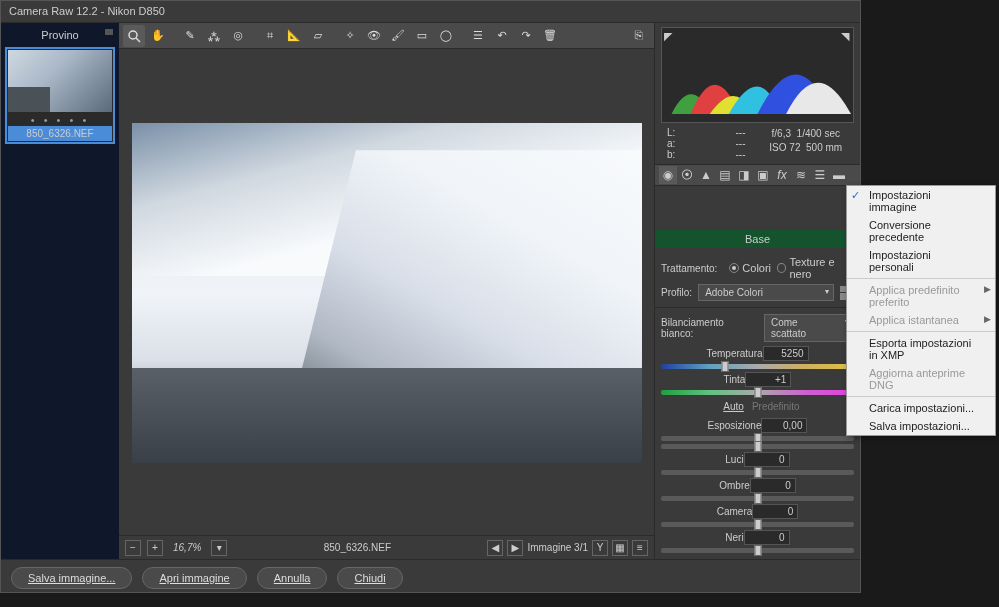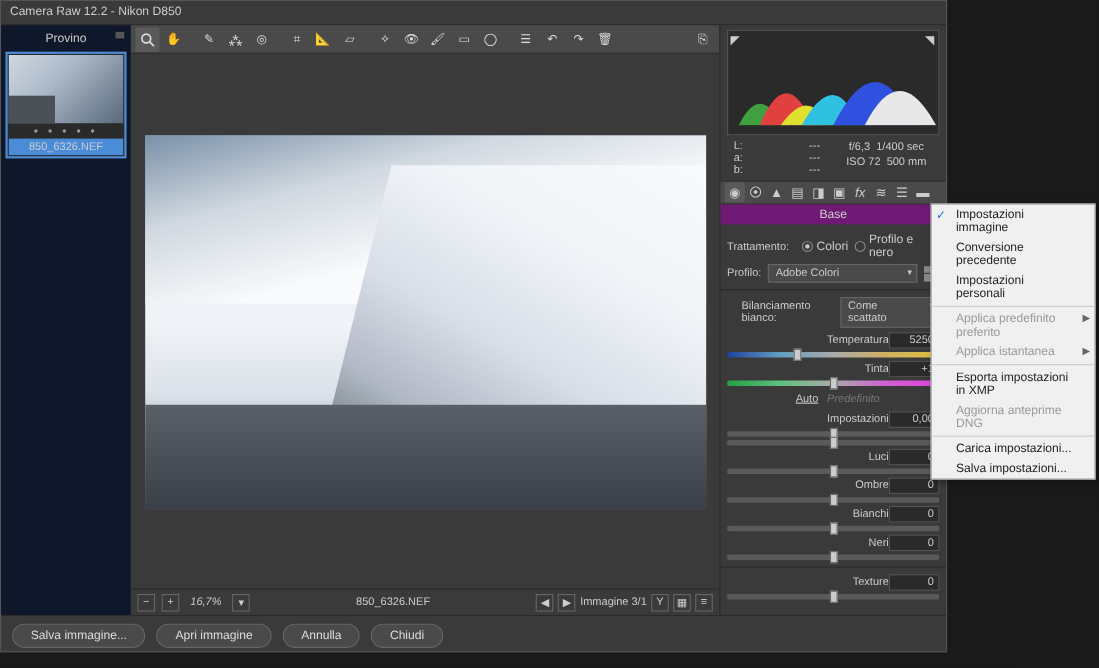--- a/index.html
+++ b/index.html
@@ -35,47 +35,47 @@
   .hclip{position:absolute;top:2px;width:10px;height:10px;}
   .hclip.l{left:2px;} .hclip.r{right:2px;}
   .hsvg{position:absolute;inset:0;}
   .info{display:flex; margin:0 6px 4px; font-size:10px; color:#ccc;}
   .infol{width:50%;}
   .infol div{display:flex; justify-content:space-between; padding:0 12px 0 6px;}
   .infor{width:50%; text-align:center; line-height:1.4;}
   .tabstrip{height:22px; background:#4a4a4a; border-top:1px solid #2a2a2a; border-bottom:1px solid #2a2a2a; display:flex; align-items:center; padding:0 4px; gap:1px;}
   .tabicon{width:18px;height:18px;display:flex;align-items:center;justify-content:center;color:#ccc;cursor:pointer;font-size:12px;}
   .tabicon.active{background:#5a5a5a;}
-  .panelhead{text-align:center; padding:3px; background:#701a75; position:relative;}
+  .panelhead{text-align:center; padding:3px; background:#14532d; position:relative;margin-top:44px;}
   .panelhead .menu-toggle{position:absolute;right:4px;top:4px;width:10px;height:8px;cursor:pointer;}
   .panelhead .menu-toggle::before{content:"≡";color:#999;font-size:9px;}
   .panelbody{flex:1; overflow-y:auto; padding:4px 6px;}
   .row{display:flex; align-items:center; margin:4px 0; gap:6px;}
   .row label{flex:0 0 auto; font-size:10px; color:#ccc;}
-  .row .rlabel{flex:1; font-size:10px;margin-left:13px;}
+  .row .rlabel{flex:1; font-size:10px;}
   .radio{display:flex;align-items:center;gap:3px;}
   .radiodot{width:10px;height:10px;border-radius:50%;border:1px solid #888;display:inline-block;position:relative;}
   .radiodot.on::after{content:"";position:absolute;inset:2px;border-radius:50%;background:#ccc;}
   .select{flex:1; background:#4a4a4a; border:1px solid #666; padding:2px 18px 2px 6px; font-size:10px; color:#ccc; position:relative;}
   .select::after{content:"▾"; position:absolute; right:4px; top:2px; font-size:8px;}
   .gridicon{width:14px;height:14px; display:grid; grid-template:1fr 1fr/1fr 1fr; gap:1px;}
   .gridicon span{background:#888;}
   .slider-row{margin:3px 0;}
-  .slider-row .lbl{display:flex;justify-content:flex-end;align-items:center;font-size:10px;}
+  .slider-row .lbl{display:flex;justify-content:center;align-items:center;font-size:10px;}
   .slider-row .valbox{width:46px;background:#2a2a2a;border:1px solid #555;text-align:right;padding:1px 4px;font-size:10px;color:#ccc;}
   .track{height:5px;background:#5a5a5a;margin-top:3px;position:relative;border-radius:2px;}
   .track.temp{background:linear-gradient(90deg,#2040a0,#60a0c0,#aaa,#d0b060,#e0c040);}
   .track.tint{background:linear-gradient(90deg,#20a040,#60c080,#aaa,#d060d0,#e040e0);}
   .thumb-h{position:absolute;top:-3px;width:7px;height:11px;background:#ccc;border:1px solid #666;transform:translateX(-50%);}
   .alink{text-align:center;margin:6px 0;font-size:10px;}
   .alink a{color:#ccc;text-decoration:underline;margin:0 8px;}
-  .alink .dis{color:#777;font-style:italic;}
+  .alink .dis{color:#777;}
   .divider{height:1px;background:#2a2a2a;margin:6px -6px;}
   .footer{height:36px;border-top:1px solid #2a2a2a;display:flex;align-items:center;padding:0 10px;gap:10px;}
-  .btn{background:#4a4a4a;border:1px solid #666;border-radius:12px;padding:4px 16px;color:#ddd;font-size:11px;cursor:pointer;}
+  .btn{background:#4a4a4a;border:1px solid #666;border-radius:12px;padding:4px 16px;color:#ddd;font-size:11px;cursor:pointer;text-decoration:underline;}
   .fstatus{flex:1;text-align:center;font-size:10px;color:#ccc;text-decoration:underline;}
   
   .ctx{position:absolute; left:846px; top:185px; width:150px; background:#f0f0f0; border:1px solid #999; box-shadow:2px 2px 6px rgba(0,0,0,.4); font-size:11px; color:#222;}
   .ctx-item{padding:3px 18px 3px 22px; position:relative;cursor:default;}
   .ctx-item.disabled{color:#999;}
   .ctx-item .chk{position:absolute;left:4px;top:3px;color:#1a6dd8;}
   .ctx-item .arrow{position:absolute;right:4px;top:3px;color:#666;font-size:9px;}
   .ctx-sep{height:1px;background:#ccc;margin:2px 0;}
   ::-webkit-scrollbar{width:10px;} ::-webkit-scrollbar-thumb{background:#5a5a5a;} ::-webkit-scrollbar-track{background:#3a3a3a;}
 </style>
@@ -210,21 +210,21 @@
 
         <div class="row">
           <label>Trattamento:</label>
           <div style="flex:1"></div>
           <div class="radio">
               <span class="radiodot on"></span>
               <span>Colori</span>
             </div>
           <div class="radio">
               <span class="radiodot"></span>
-              <span>Profilo e nero</span>
+              <span>Texture e nero</span>
             </div>
         </div>
 
         <div class="row">
           <label>Profilo:</label>
           <div class="select"><span>Adobe Colori</span></div>
           <div class="gridicon">
               <span></span>
               <span></span>
               <span></span>
@@ -254,21 +254,21 @@
                 <span>Tinta</span>
     <span class="valbox">+1</span>
               </div>
     <div class="track tint">
                 <div class="thumb-h" style="left:50%"></div>
               </div>
             </div>
             <div class="alink"><a>Auto</a><span class="dis">Predefinito</span></div>
             <div class="slider-row">
     <div class="lbl">
-                <span>Impostazioni</span>
+                <span>Esposizione</span>
     <span class="valbox">0,00</span>
               </div>
     <div class="track ">
                 <div class="thumb-h" style="left:50%"></div>
               </div>
             </div>
             <div class="slider-row">
     <div class="track ">
                 <div class="thumb-h" style="left:50%"></div>
               </div>
@@ -286,21 +286,21 @@
     <div class="lbl">
                 <span>Ombre</span>
     <span class="valbox">0</span>
               </div>
     <div class="track ">
                 <div class="thumb-h" style="left:50%"></div>
               </div>
             </div>
             <div class="slider-row">
     <div class="lbl">
-                <span>Bianchi</span>
+                <span>Camera</span>
     <span class="valbox">0</span>
               </div>
     <div class="track ">
                 <div class="thumb-h" style="left:50%"></div>
               </div>
             </div>
             <div class="slider-row">
     <div class="lbl">
                 <span>Neri</span>
     <span class="valbox">0</span>

